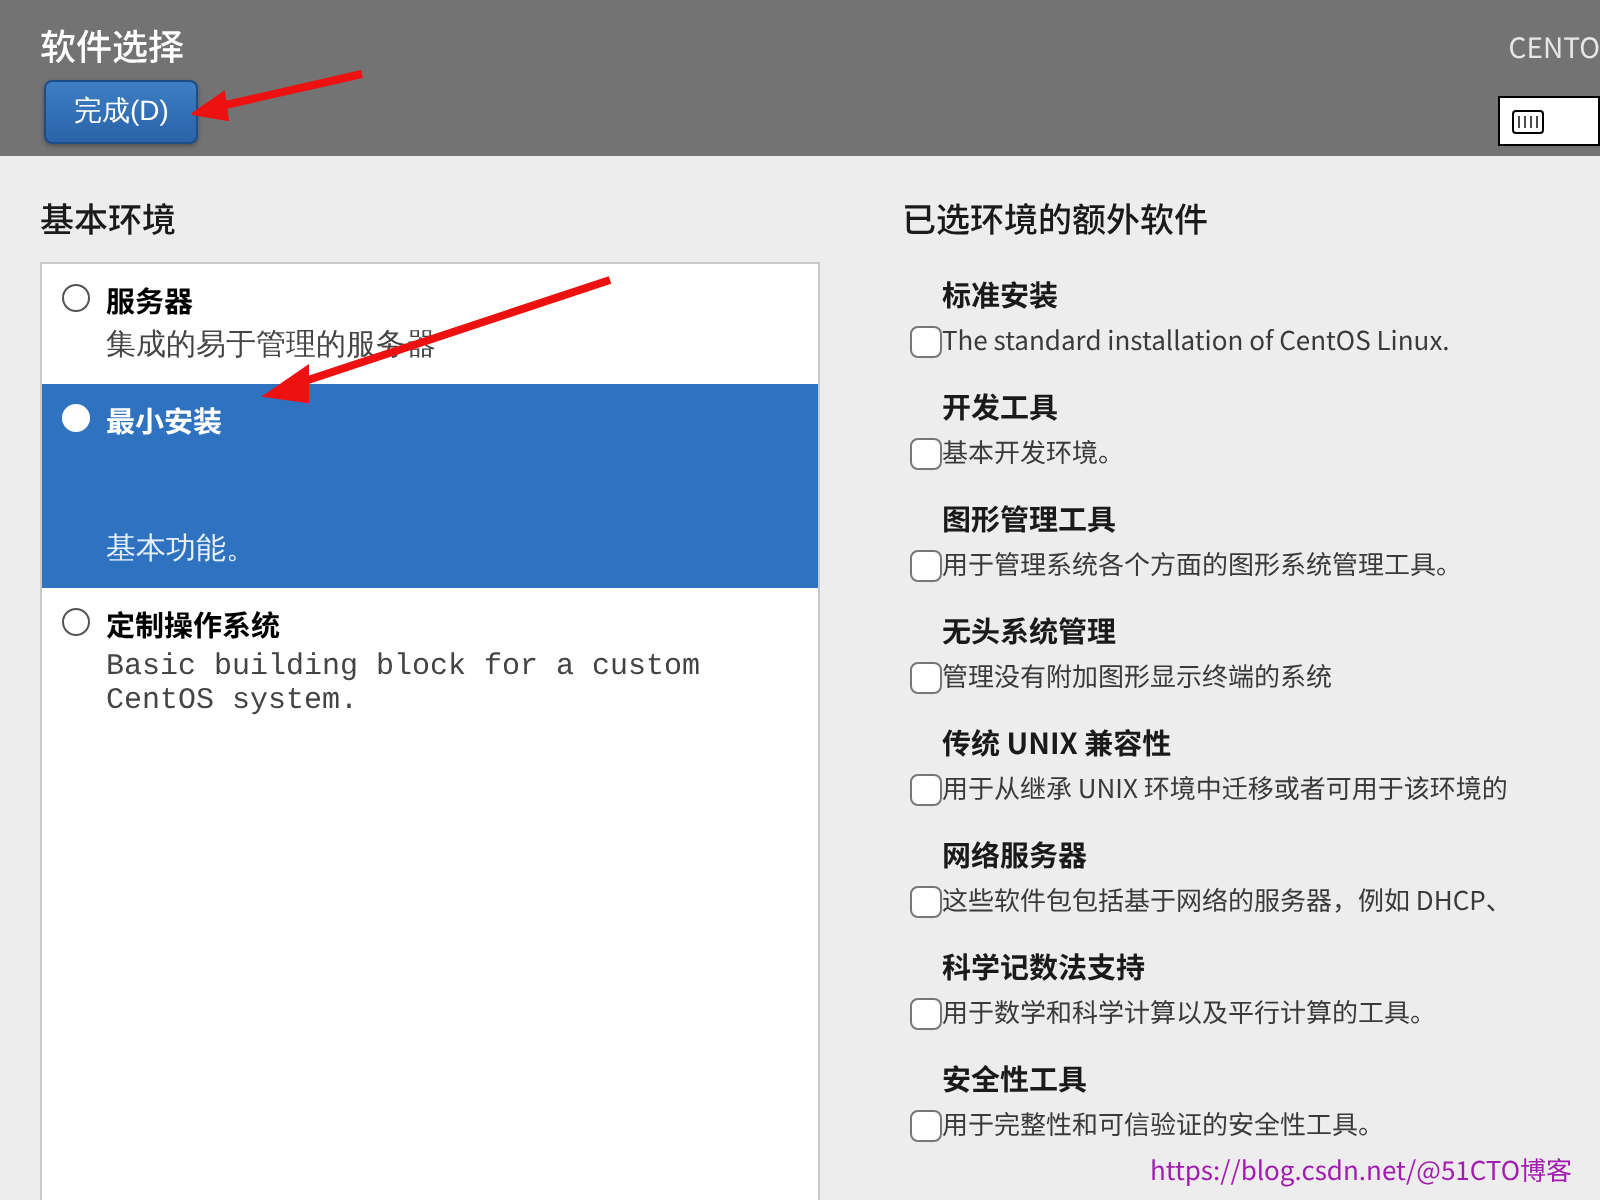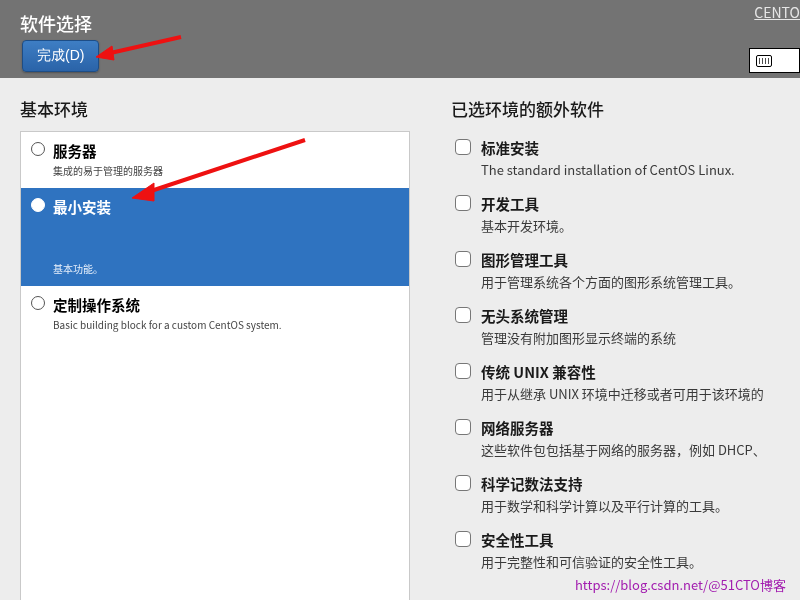--- a/index.html
+++ b/index.html
@@ -9,46 +9,46 @@
   .done-btn {
     position: absolute; left: 22px; top: 40px;
     background: #2f6fb7;
     background: linear-gradient(#3e7ec4, #2a63a8);
     border: 1px solid #1d4d86;
     color: #fff; font-size: 14px;
     padding: 6px 14px; border-radius: 4px;
     box-shadow: 0 1px 2px rgba(0,0,0,0.3);
     cursor: pointer;
   }
-  .distro { position: absolute; right: 0; top: 2px; font-size: 14px; color: #e6e6e6; text-decoration: underline; }
+  .distro { position: absolute; right: 0; top: 14px; font-size: 14px; color: #e6e6e6; }
   .lang-badge {
     position: absolute; right: 0; top: 48px;
     background: #fff; border: 1px solid #000; padding: 2px 6px;
     font-size: 13px; display: flex; align-items: center; gap: 6px;
   }
   .kb-icon { width: 16px; height: 12px; border: 1.5px solid #000; border-radius: 2px; display: inline-block; position: relative; }
   .kb-icon::after { content:""; position:absolute; left:2px; right:2px; top:2px; bottom:2px; background: repeating-linear-gradient(90deg,#000 0 1px, transparent 1px 3px); opacity:.7;}
   .content { display: flex; gap: 0; height: calc(600px - 78px); padding: 18px 0 0 20px; position: relative; }
   .panel { flex: 1 1 50%; min-width: 0; }
   .panel-title { font-size: 17px; font-weight: 500; margin-bottom: 10px; color: #1a1a1a; }
   .left-list { border: 1px solid #c9c9c9; background: #fff; height: 552px; overflow: hidden; }
   .env-item { padding: 8px 10px 10px 10px; display: flex; gap: 8px; border-bottom: none; cursor: pointer; }
   .env-item.selected { background: #2f73c0; color: #fff; }
   .radio {
     width: 14px; height: 14px; border-radius: 50%; border: 1.5px solid #555; margin-top: 2px; flex: 0 0 auto;
     position: relative; background: #fff;
   }
   .env-item.selected .radio { border-color: #fff; }
   .env-item.selected .radio::after { content:""; position:absolute; inset:2px; border-radius:50%; background:#fff; }
   .env-text .name { font-size: 14.5px; font-weight: 600; }
-  .env-text .desc { font-size: 10px; color: #444; margin-top: 2px; }
+  .env-text .desc { font-size: 15px; color: #444; margin-top: 2px; font-family: Liberation Mono, monospace; }
   .env-item.selected .env-text .desc { color: #e8f0fb; margin-top: 44px; }
   .right-panel { padding-left: 41px; padding-right: 0; }
   .addon-list { height: 440px; overflow: hidden; }
-  .addon-item { display: flex; gap: 10px; padding: 6px 4px 8px 4px; }
+  .addon-item { display: flex; gap: 0; padding: 6px 4px 8px 4px; align-items: flex-end; }
   .checkbox {
     width: 16px; height: 16px; border: 1.5px solid #777; border-radius: 4px;
     margin-top: 2px; flex: 0 0 auto; background: #fff; cursor: pointer;
   }
   .addon-text .name { font-size: 14.5px; font-weight: 600; color: #1a1a1a; }
   .addon-text .desc { font-size: 13px; color: #3a3a3a; margin-top: 2px; }
   .watermark {
     position: absolute; right: 14px; bottom: 6px; font-size: 13px;
     color: #a21caf; user-select: none;
   }

